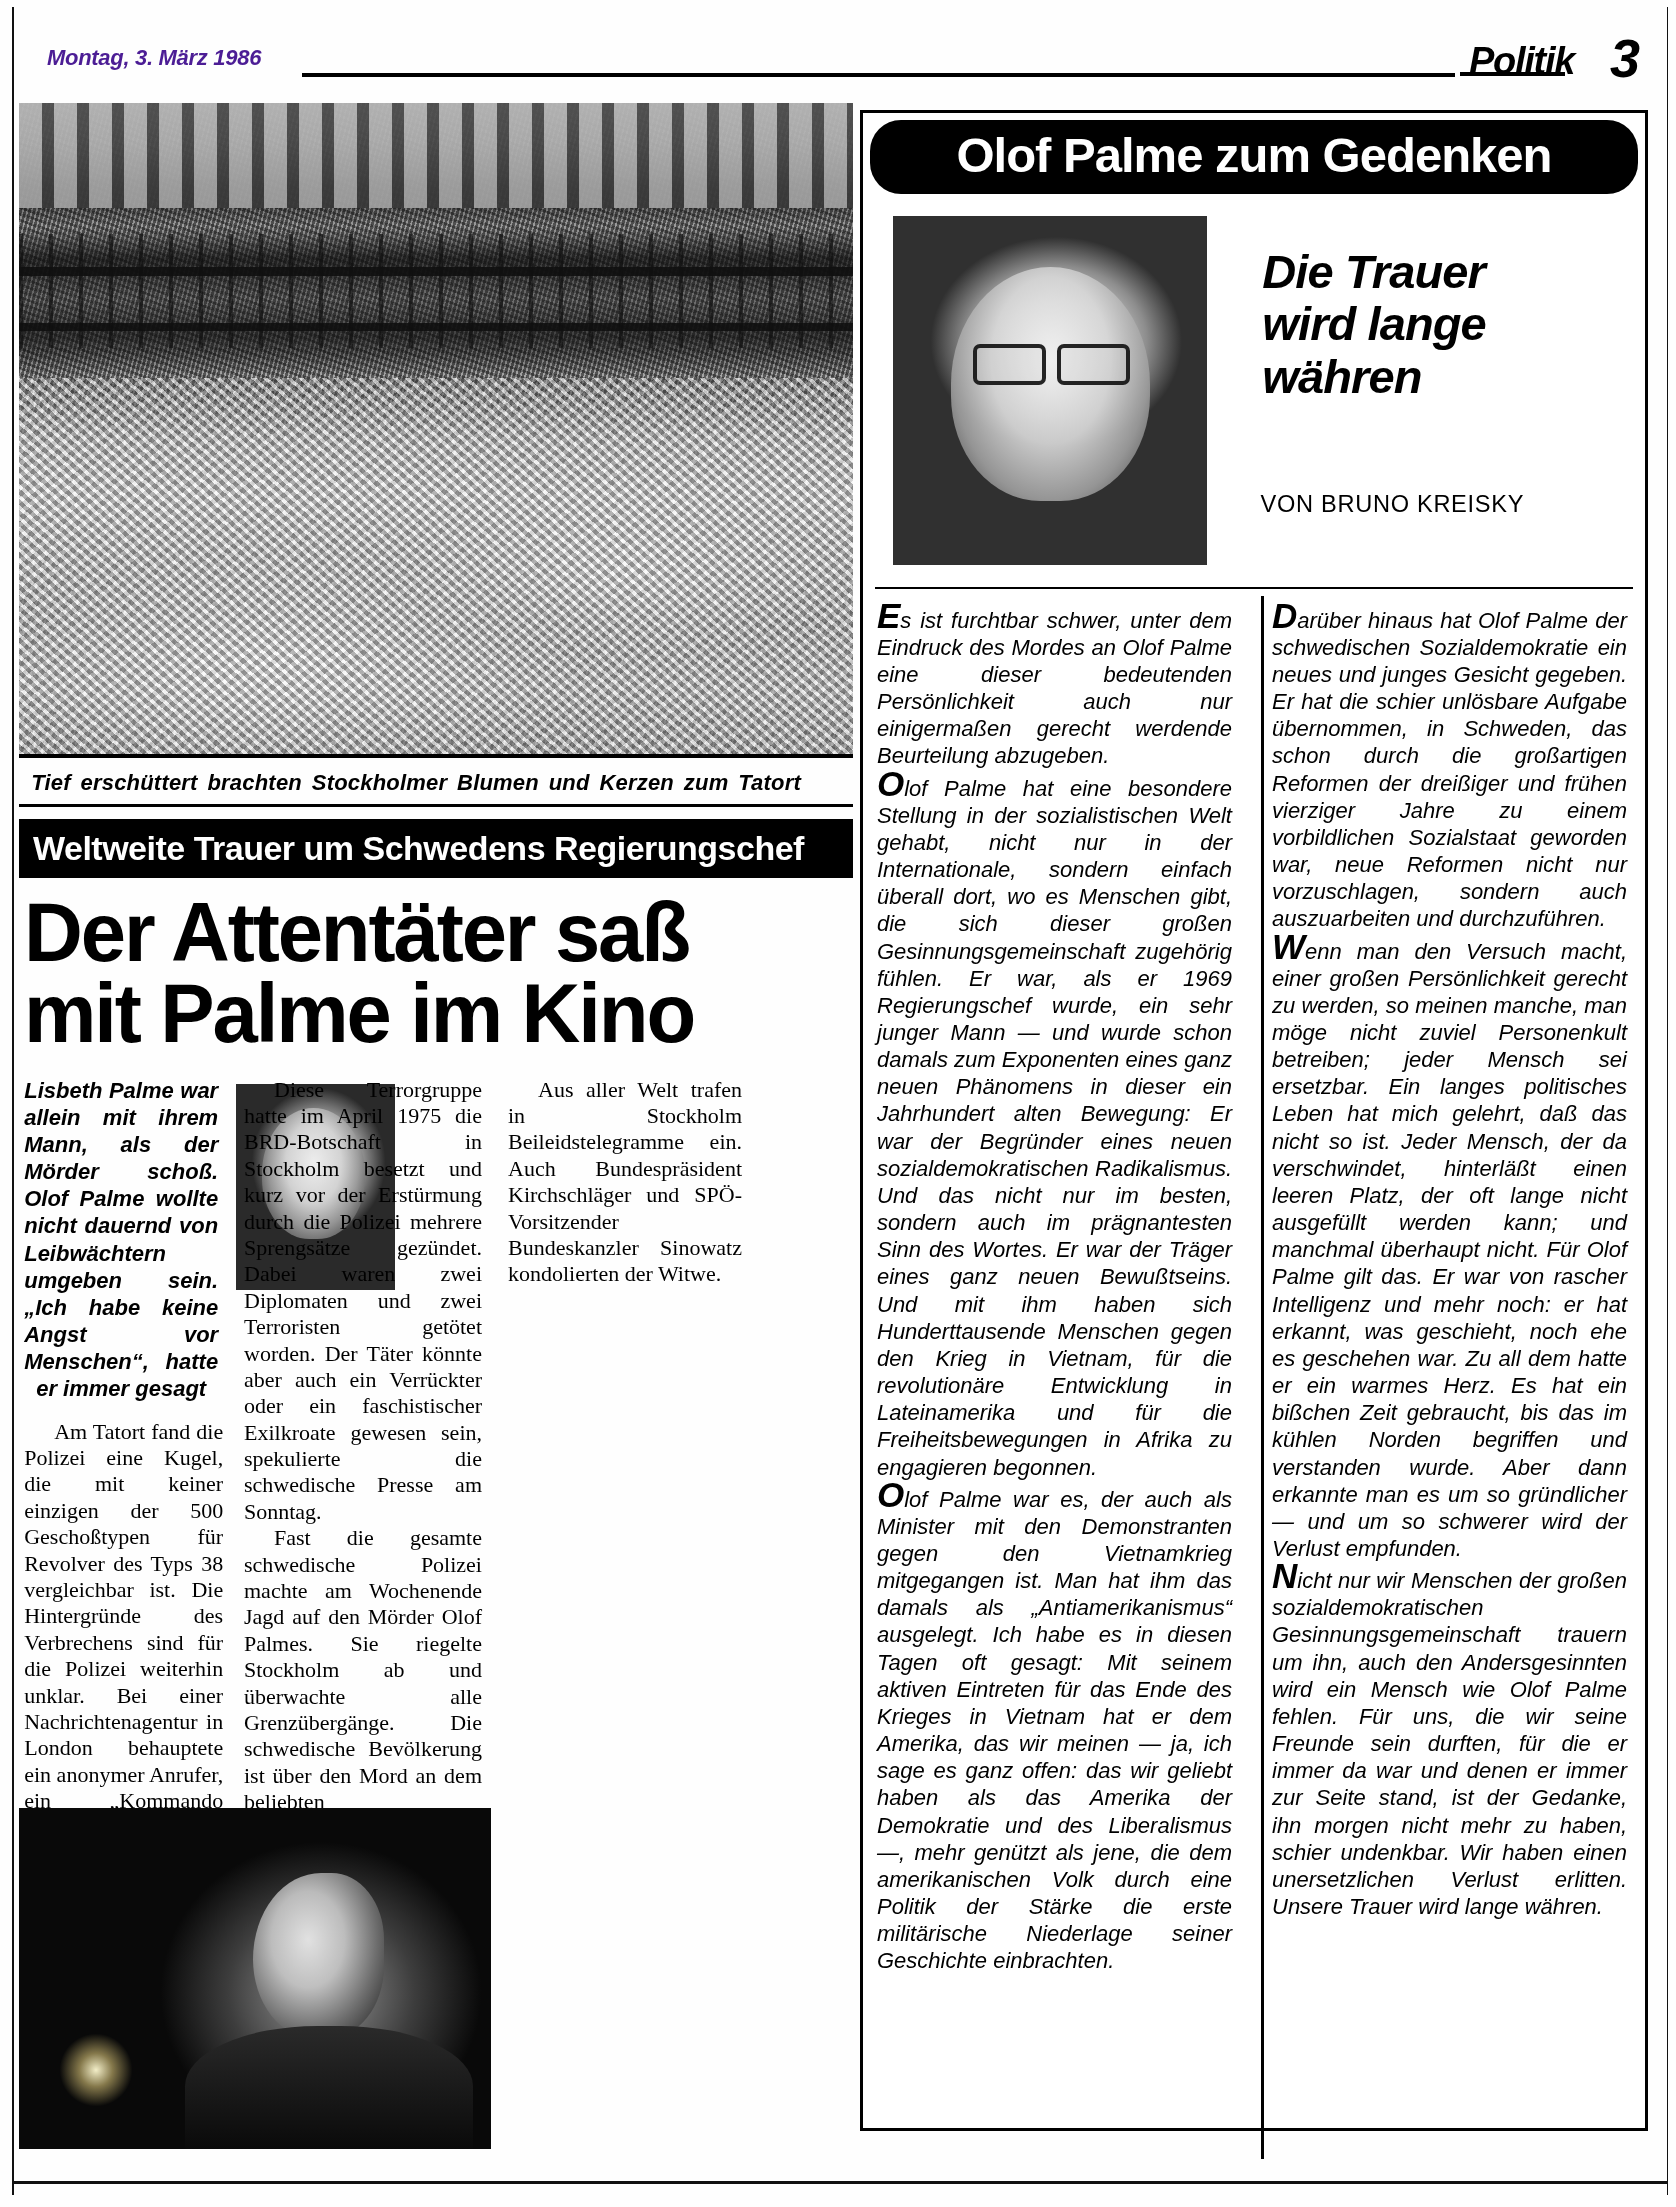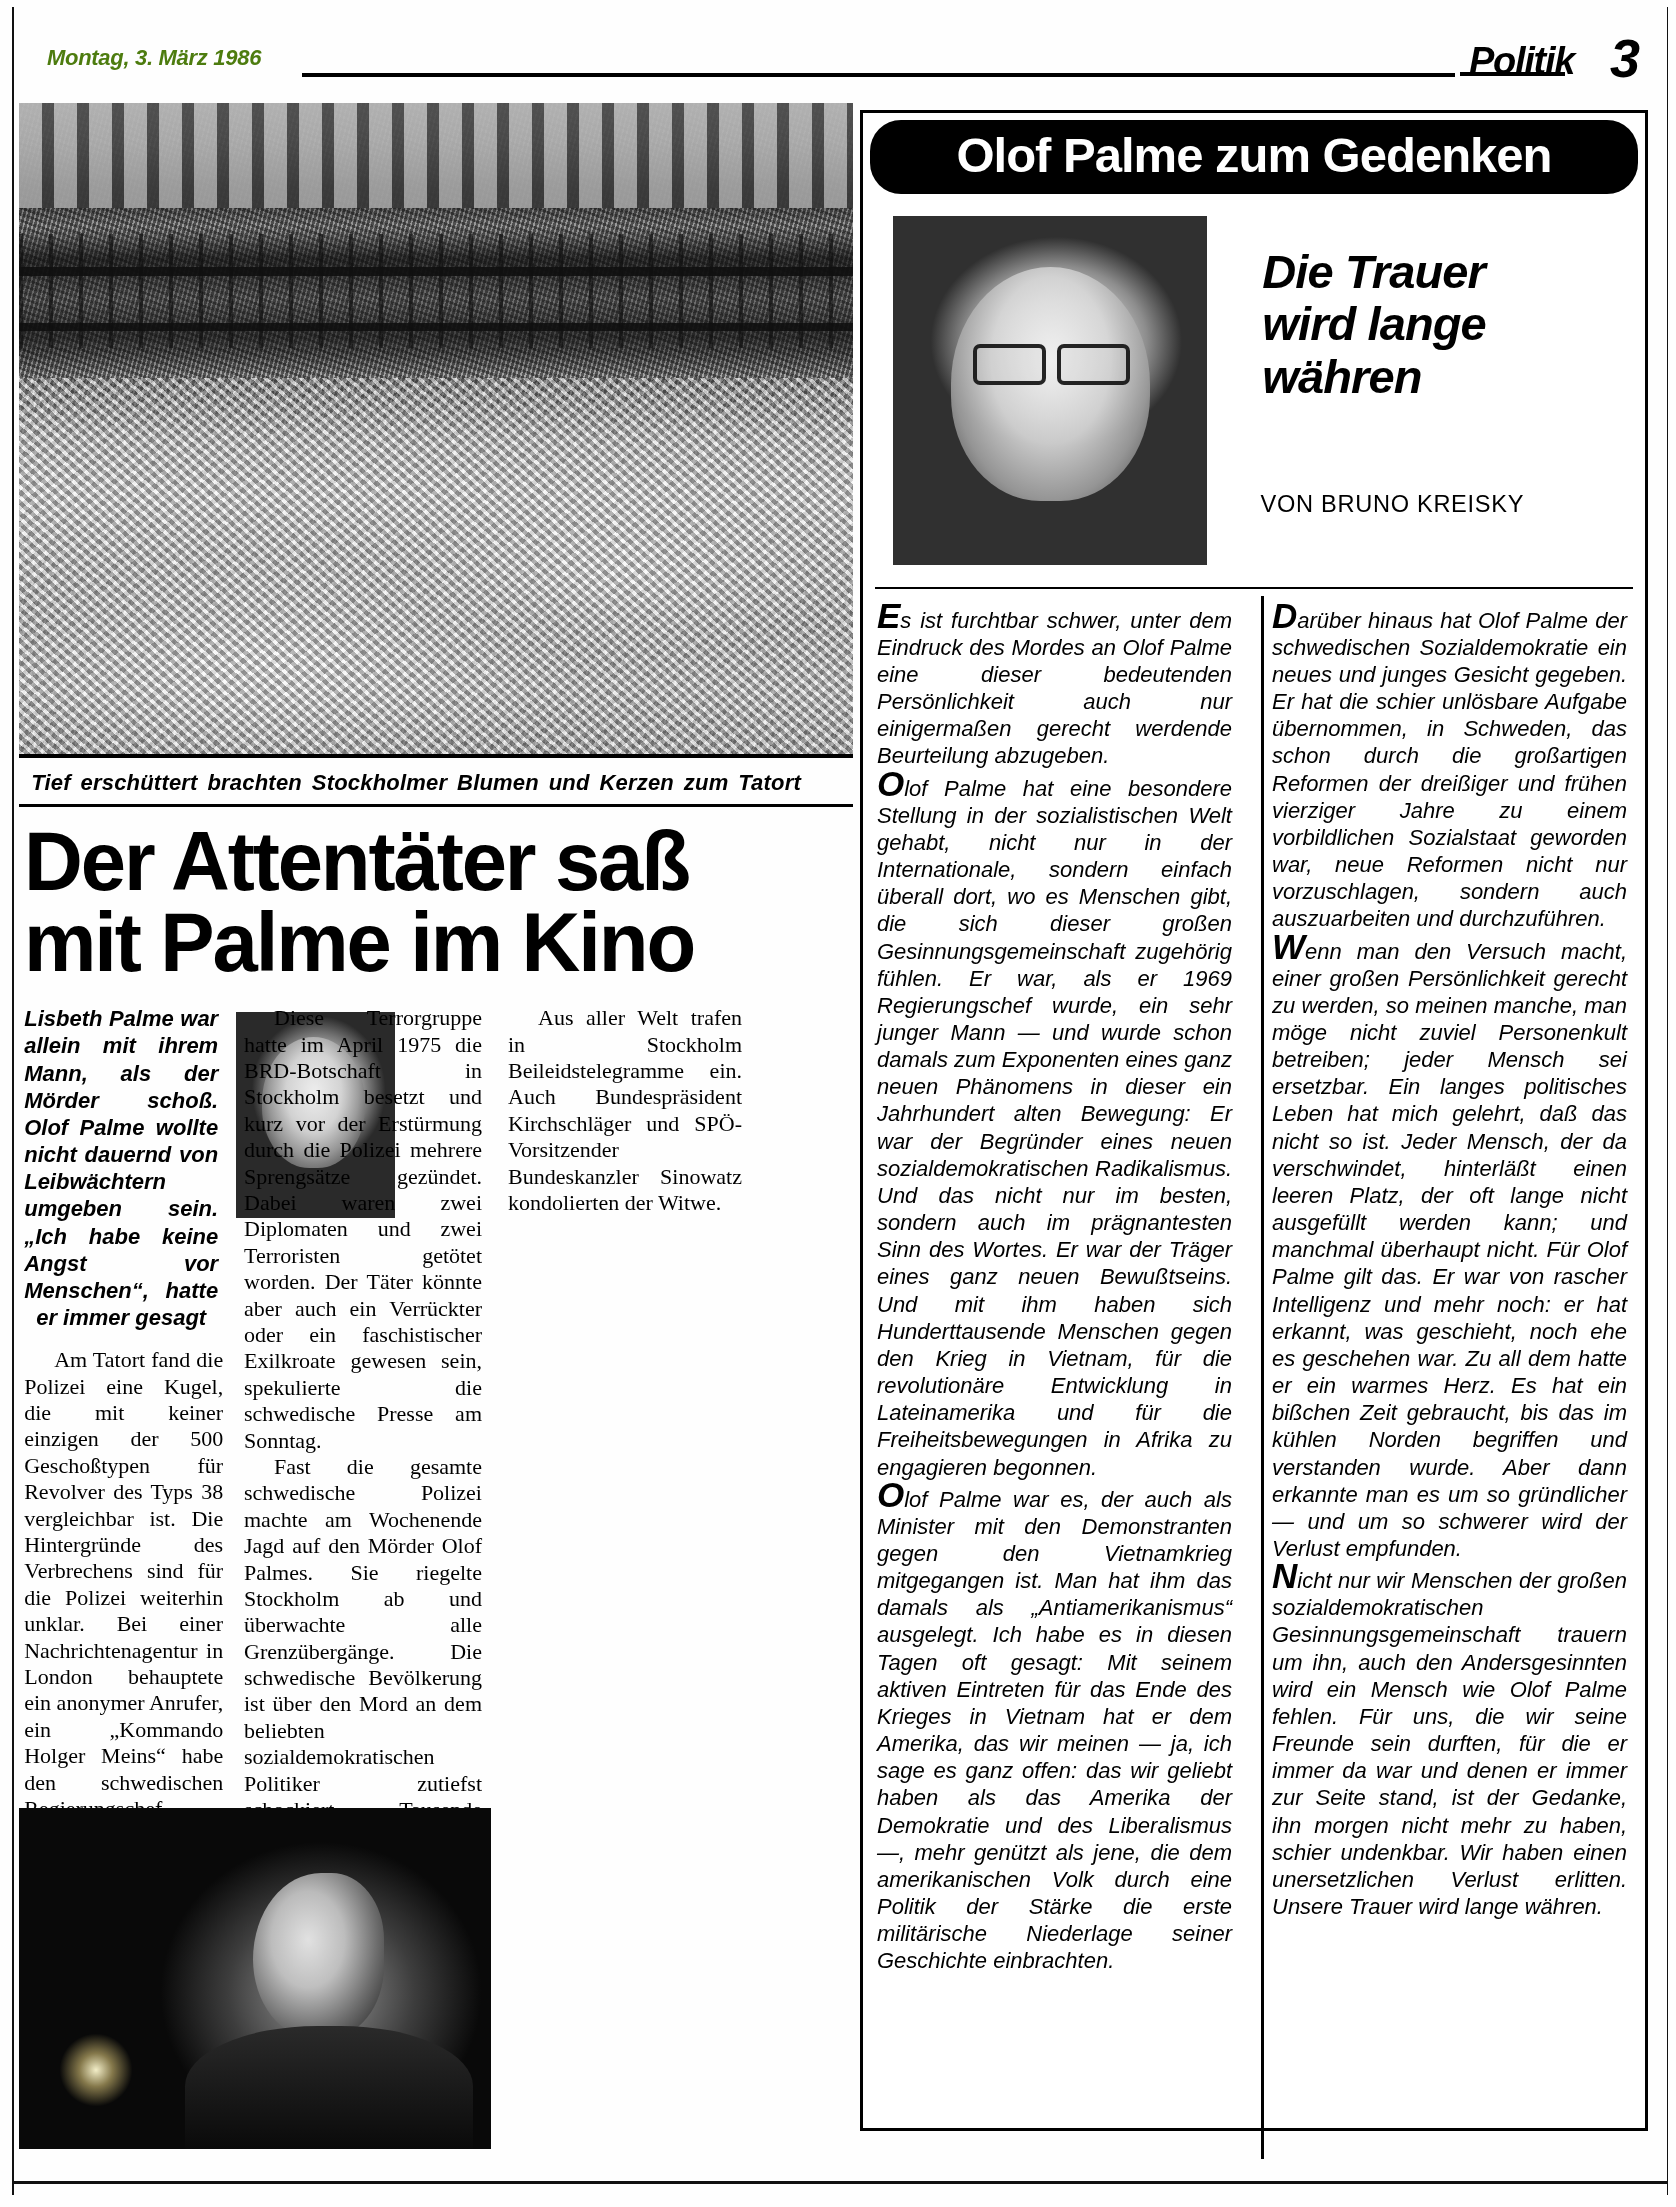--- a/index.html
+++ b/index.html
@@ -48,21 +48,21 @@
     width: 1677px; height: 52px;
   }
   .mh-date {
     position: absolute;
     left: 47px; top: 19px;
     font-family: "Liberation Sans", "DejaVu Sans", sans-serif;
     font-weight: bold;
     font-style: italic;
     font-size: 22px;
     letter-spacing: -0.3px;
-    color: #4d7c0f;
+    color: #4c1d95;
     white-space: nowrap;
   }
   .mh-rule {
     position: absolute;
     left: 302px; top: 47px;
     width: 1153px; height: 3.5px;
     background: #000;
   }
   .mh-rule2 {
     position: absolute;
@@ -444,20 +444,21 @@
       <div class="barrier"></div>
       <div class="barrier2"></div>
       <div class="barrier3"></div>
       <div class="flowerfield"></div>
     </div>
 
     <div class="caption-rule"></div>
     <div class="photo-caption">Tief erschüttert brachten Stockholmer Blumen und Kerzen zum Tatort</div>
     <div class="caption-rule-b"></div>
 
+    <div class="kicker-bar">Weltweite Trauer um Schwedens Regierungschef</div>
 
     <div class="headline">
       <div>Der Attentäter saß</div>
       <div>mit Palme im Kino</div>
     </div>
 
     <div class="story-grid">
 
       <div class="lead-block">
         <p>Lisbeth Palme war allein mit ihrem Mann, als der Mörder schoß. Olof Palme wollte nicht dauernd von Leibwächtern umgeben sein. „Ich habe keine Angst vor Menschen“, hatte er immer gesagt</p>

